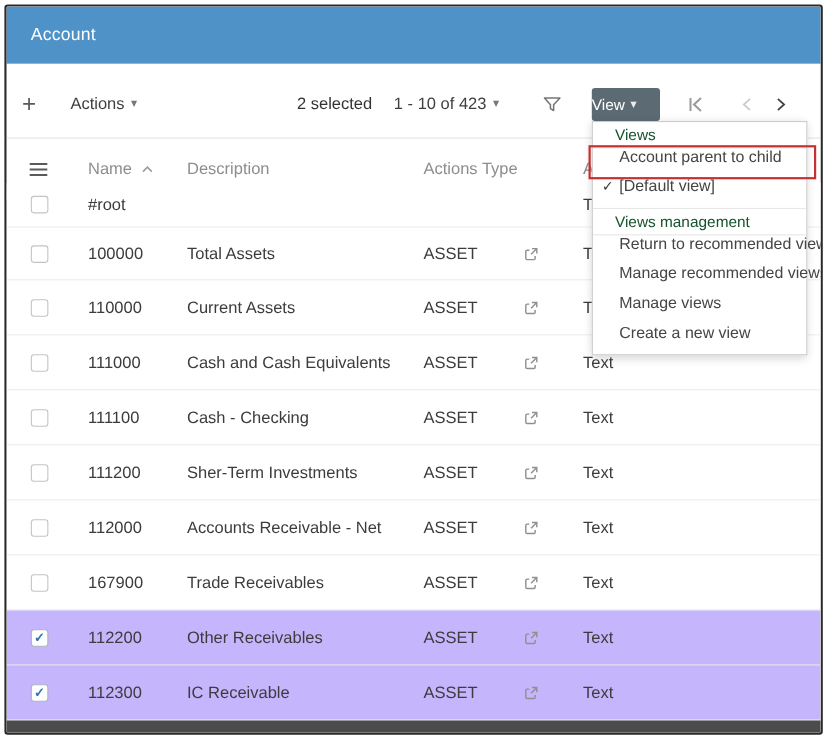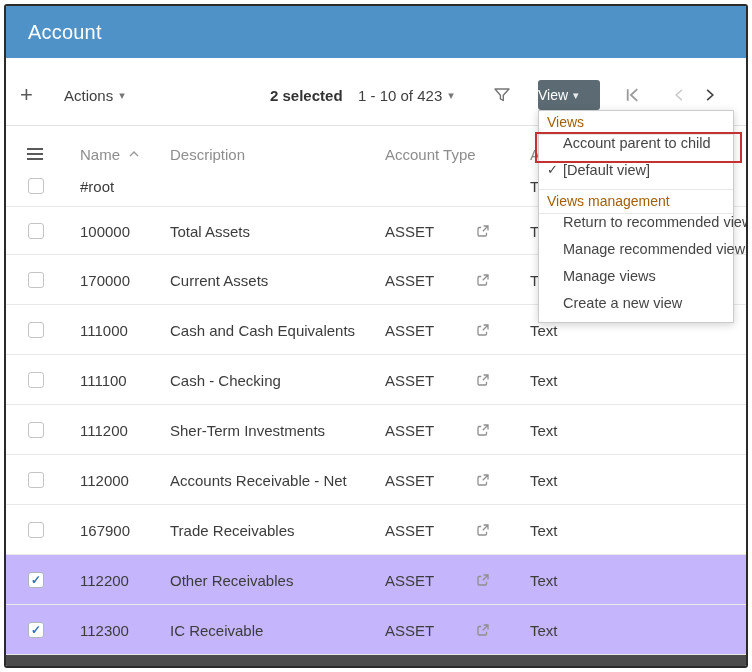--- a/index.html
+++ b/index.html
@@ -3,29 +3,29 @@
 <meta charset="utf-8">
 <style>
   *{margin:0;padding:0;box-sizing:border-box}
   html,body{background:#fff}
   body{font-family:"Liberation Sans",sans-serif}
   .shot{position:relative;width:752px;height:672px;background:#fff;overflow:hidden}
   .frame{position:absolute;left:4px;top:4px;right:4px;bottom:4px;border:2px solid #2a2a2a;border-radius:3px;background:#fff;overflow:hidden}
 
   
   .appheader{position:absolute;left:0;top:0;right:0;height:52px;background:#4e92c8}
-  .appheader .title{position:absolute;left:22px;top:50%;transform:translateY(-50%);color:#fff;font-size:20px;letter-spacing:.2px}
+  .appheader .title{position:absolute;left:22px;top:50%;transform:translateY(-50%);color:#fff;font-size:16px;letter-spacing:.2px}
 
   
   .toolbar{position:absolute;left:0;top:52px;right:0;height:67px;background:#fff}
   .tb{position:absolute;top:37px;transform:translateY(-50%);font-size:15px;color:#3f3f3f;white-space:nowrap;display:flex;align-items:center;gap:6px}
   .caret{font-size:11px;color:#777;line-height:1}
   .add{left:14px;font-size:22px;color:#5a5a5a;font-weight:300;cursor:pointer}
   .actions{left:58px;cursor:pointer}
-  .selcount{left:264px;font-weight:bold;color:#333}
+  .selcount{left:264px;font-weight:normal;color:#333}
   .pagination{left:352px;cursor:pointer}
   .filter{left:487px;cursor:pointer}
   .viewbtn{left:532px;width:62px;height:30px;background:#5c6b73;border-radius:3px;color:#fff;font-size:14px;justify-content:flex-start;gap:5px;cursor:pointer}
   .viewbtn .caret{color:#e9edef}
   .navico{cursor:pointer}
   .nav-first{left:618px}
   .nav-prev{left:666px}
   .nav-next{left:696px}
 
   
@@ -48,21 +48,21 @@
   .c-desc{left:164px}
   .c-type{left:379px}
   .c-attr{left:524px}
   .cb{position:absolute;left:22px;top:50%;transform:translateY(-50%);width:16px;height:16px;border:1px solid #c4c4c4;border-radius:3px;background:#fff;cursor:pointer;display:flex;align-items:center;justify-content:center}
   .trow.checked .cb{border-color:#aeb6bd}
   .trow.checked .cb::after{content:"\2713";color:#2f71b5;font-size:12px;font-weight:bold}
   .extlink{position:absolute;left:470px;top:50%;transform:translateY(-50%);display:flex;cursor:pointer}
 
   
   .menu{position:absolute;left:532px;top:104px;width:196px;background:#fff;border:1px solid #cccccc;box-shadow:0 2px 8px rgba(0,0,0,.18);z-index:20}
-  .menu-header{height:24px;line-height:23px;padding-left:8px;color:#a16207;font-size:14px;border-bottom:1px solid #e7e7e7}
+  .menu-header{height:24px;line-height:23px;padding-left:20px;color:#14532d;font-size:14px;border-bottom:1px solid #e7e7e7}
   .menu-sec2{border-top:1px solid #e7e7e7}
   .menu-item{height:27px;display:flex;font-size:14.5px;color:#454545;padding-left:8px;cursor:pointer;white-space:nowrap}
   .mi-check{width:16px;flex:none;font-size:13px;color:#444;visibility:hidden}
   .menu-item.checked .mi-check{visibility:visible}
 
   
   .annotation{position:absolute;left:529px;top:126px;width:207px;height:31px;border:2px solid #c53030;z-index:30;pointer-events:none}
 
   
   .bottombar{position:absolute;left:0;right:0;bottom:0;height:11px;background:#4b4b4b;z-index:6;cursor:pointer}
@@ -143,21 +143,21 @@
       </span>
       <span class="th th-name">
         <span>Name</span>
         <span>
           <svg width="10" height="7" viewBox="0 0 10 7">
             <path d="M1 5.5 L5 1.5 L9 5.5" fill="none" stroke="#9a9a9a" stroke-width="1.4"></path>
           </svg>
         </span>
       </span>
       <span class="th th-desc">Description</span>
-      <span class="th th-type">Account Type</span>
+      <span class="th th-type">Actions Type</span>
       <span class="th th-attr">A</span>
     </div>
 
     <div class="tbody">
 
       <div class="trow no-type" data-row="0">
         <span class="cb"></span>
         <span class="cell c-name">#root</span>
         <span class="cell c-desc"></span>
         <span class="cell c-type"></span>
@@ -174,21 +174,21 @@
             <svg width="14" height="14" viewBox="0 0 14 14">
               <path d="M5.2 3.5 H3.2 A1.2 1.2 0 0 0 2 4.7 V10.8 A1.2 1.2 0 0 0 3.2 12 H9.3 A1.2 1.2 0 0 0 10.5 10.8 V8.8" fill="none" stroke="#8f8f8f" stroke-width="1.3"></path>
               <path d="M7.6 2 H12 V6.4 M12 2 L6.8 7.2" fill="none" stroke="#8f8f8f" stroke-width="1.3"></path>
             </svg>
           </span>
         <span class="cell c-attr">Text</span>
       </div>
 
       <div class="trow" data-row="2">
         <span class="cb"></span>
-        <span class="cell c-name">170000</span>
+        <span class="cell c-name">110000</span>
         <span class="cell c-desc">Current Assets</span>
         <span class="cell c-type">ASSET</span>
         <span class="extlink">
             <svg width="14" height="14" viewBox="0 0 14 14">
               <path d="M5.2 3.5 H3.2 A1.2 1.2 0 0 0 2 4.7 V10.8 A1.2 1.2 0 0 0 3.2 12 H9.3 A1.2 1.2 0 0 0 10.5 10.8 V8.8" fill="none" stroke="#8f8f8f" stroke-width="1.3"></path>
               <path d="M7.6 2 H12 V6.4 M12 2 L6.8 7.2" fill="none" stroke="#8f8f8f" stroke-width="1.3"></path>
             </svg>
           </span>
         <span class="cell c-attr">Text</span>
       </div>

